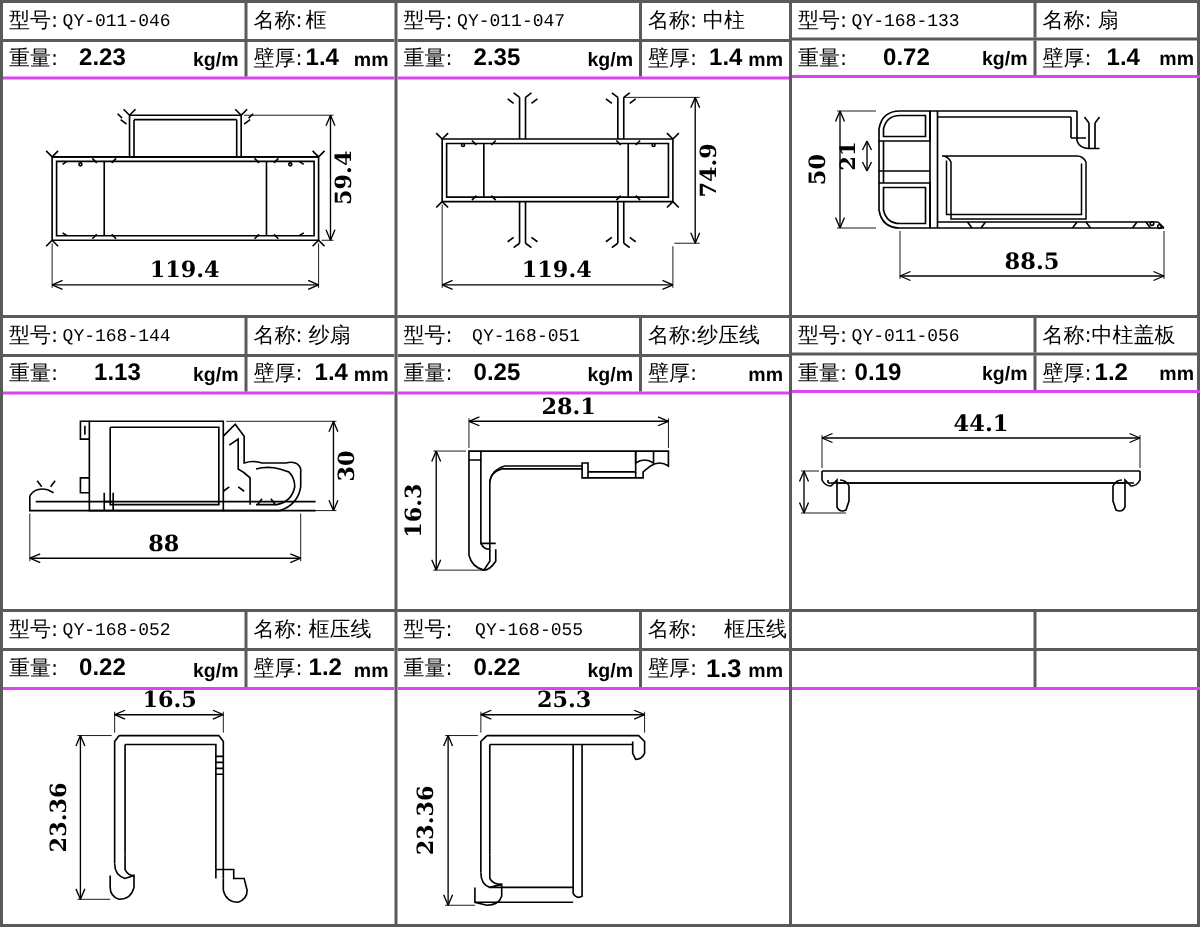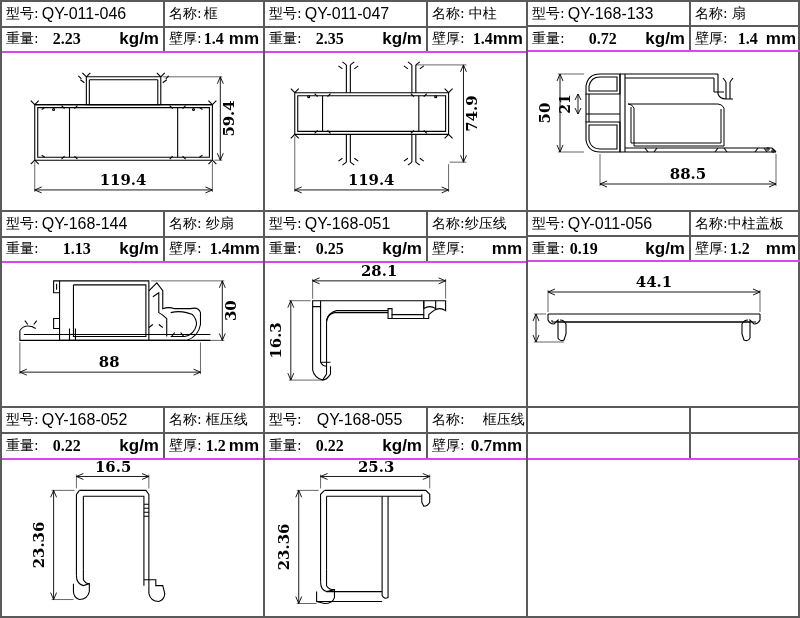--- a/index.html
+++ b/index.html
@@ -7,23 +7,23 @@
   .sheet{width:800px;height:618px;box-sizing:border-box;border:2px solid #5a5a5a;position:relative;display:grid;
          grid-template-columns:263px 263px 272px;grid-template-rows:210px 196px 210px;}
   .cell{box-sizing:border-box;border-right:2px solid #5a5a5a;border-bottom:2px solid #5a5a5a;display:flex;flex-direction:column;position:relative;overflow:hidden;}
   .cell.lastcol{border-right:none;}
   .cell.lastrow{border-bottom:none;}
   .hdr{display:flex;height:26px;border-bottom:2px solid #5a5a5a;box-sizing:border-box;align-items:center;}
   .hdr.r2{border-bottom:2px solid #d946ef;}
   .hc{display:flex;align-items:center;height:100%;box-sizing:border-box;padding:0 4px;white-space:nowrap;overflow:hidden;}
   .hc.split{border-right:2px solid #5a5a5a;}
   .lbl{font-family:"DejaVu Sans",sans-serif;font-size:14px;letter-spacing:0px;}
-  .val{font-family:Liberation Sans, sans-serif;font-size:16px;letter-spacing:0px;}
-  .valb{font-family:Liberation Serif, serif;font-size:16px;font-weight:bold;}
-  .unit{font-family:"Liberation Sans",sans-serif;font-size:17px;font-weight:bold;}
+  .val{font-family:Liberation Mono, monospace;font-size:12px;letter-spacing:0px;}
+  .valb{font-family:Liberation Sans, sans-serif;font-size:16px;font-weight:bold;}
+  .unit{font-family:"Liberation Sans",sans-serif;font-size:13px;font-weight:bold;}
   .cn{font-family:"DejaVu Sans",sans-serif;font-size:14px;}
   .w-model{width:163px;}
   .w-name{flex:1;align-items:center;}
   .w-weight{width:163px;justify-content:flex-start;}
   .w-wall{flex:1;}
   .spacer{flex:1;}
   .draw{flex:1;position:relative;}
   .draw svg{display:block;width:100%;height:100%;}
   .empty-body{flex:1;}
 </style>
@@ -316,21 +316,21 @@
         </g>
         <text x="108" y="105" font-family="DejaVu Serif, serif" font-size="15" font-weight="bold" text-anchor="middle">88</text>
       </svg>
     </div>
   </div>
 
   <div class="cell">
     <div class="hdr">
       <div class="hc split w-model">
         <span class="lbl">型号:</span>
-        <span class="val" style="margin-left:3px">QY-168-051</span>
+        <span class="val" style="margin-left:13px">QY-168-051</span>
       </div>
       <div class="hc w-name">
         <span class="lbl">名称:</span>
         <span class="cn">纱压线</span>
       </div>
     </div>
     <div class="hdr r2">
       <div class="hc split w-weight">
         <span class="lbl">重量:</span>
         <span class="valb" style="margin-left:14px">0.25</span>
@@ -508,21 +508,21 @@
     </div>
     <div class="hdr r2">
       <div class="hc split w-weight">
         <span class="lbl">重量:</span>
         <span class="valb" style="margin-left:14px">0.22</span>
         <span class="spacer"></span>
         <span class="unit">kg/m</span>
       </div>
       <div class="hc w-wall">
         <span class="lbl">壁厚:</span>
-        <span class="valb" style="margin-left:6px;font-size:17px">0.7</span>
+        <span class="valb" style="margin-left:6px;font-size:17px">1.3</span>
         <span class="spacer"></span>
         <span class="unit">mm</span>
       </div>
     </div>
     <div class="draw">
       <svg viewBox="0 0 263 158" preserveAspectRatio="xMidYMid meet">
         <g fill="none" stroke="#000" stroke-width="1.1">
 
           <path d="M60,30 L162,30 L166,34 L166,42 Q164,46 160,46 L158,42 L158,34"></path>
           <path d="M60,30 L56,34 L56,122"></path>

